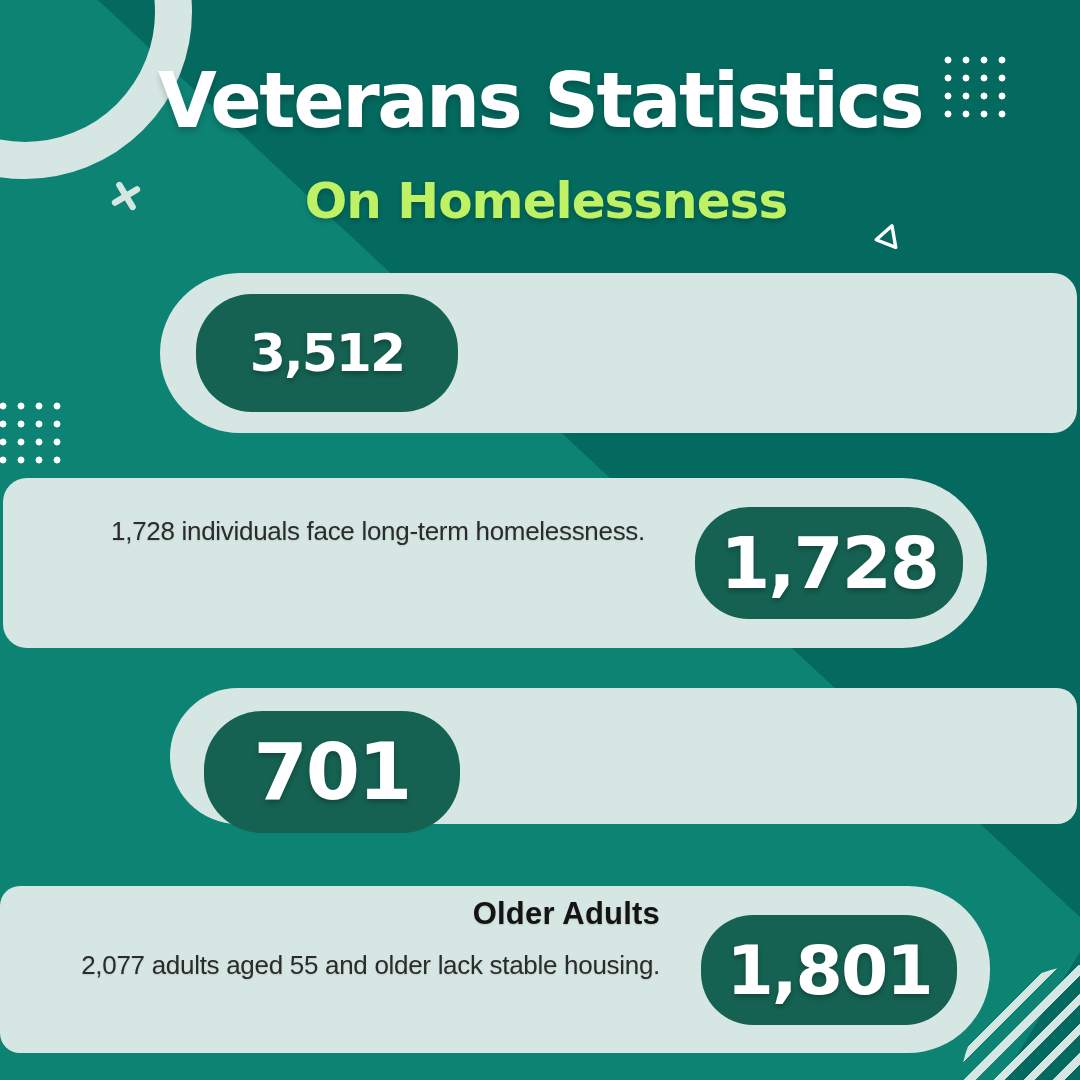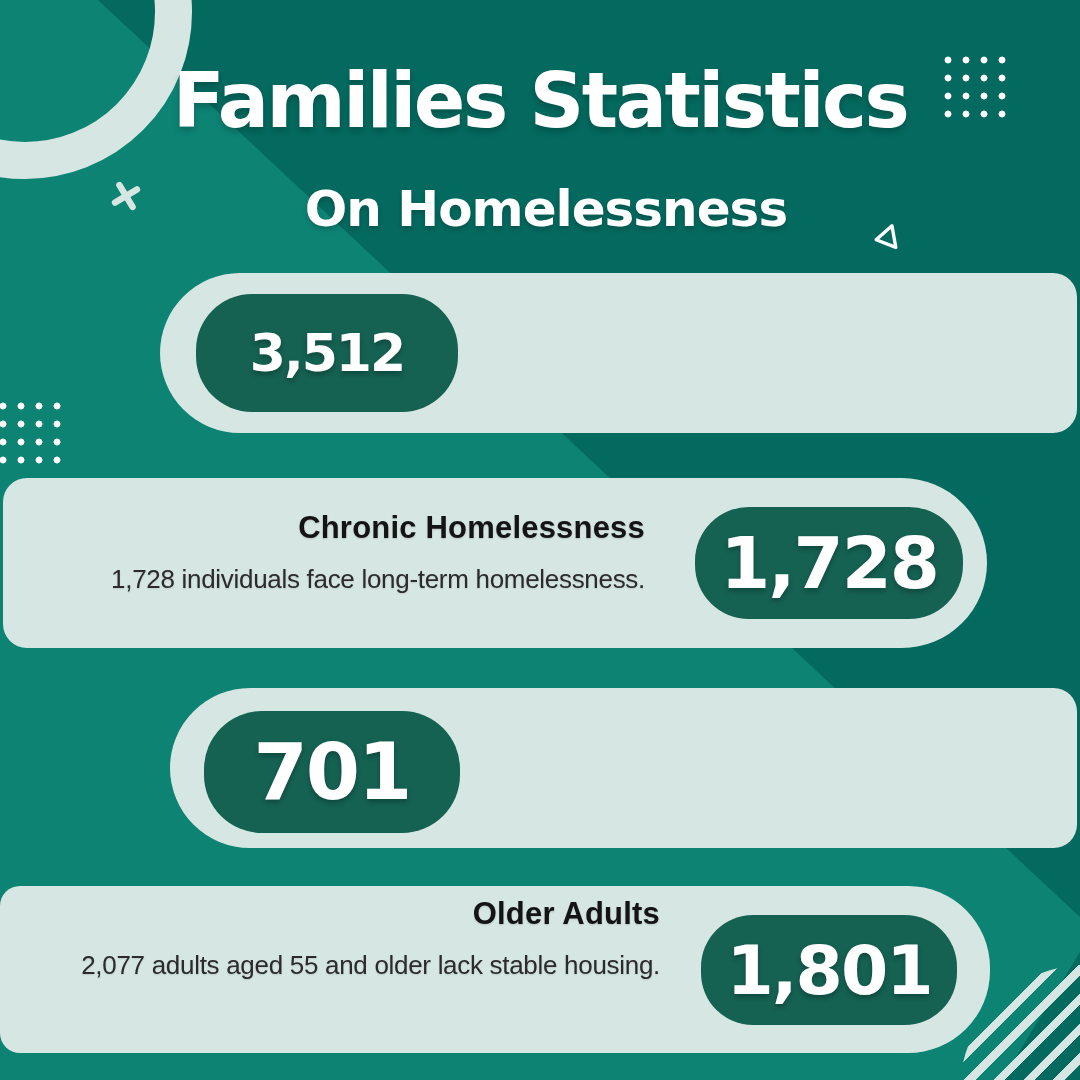--- a/index.html
+++ b/index.html
@@ -42,22 +42,22 @@
 
   
   .title {
     position:absolute; left:0; right:0; top:56px; margin:0;
     text-align:center; color:#FFFFFF;
     font-family:"DejaVu Sans", sans-serif; font-weight:bold;
     font-size:76px; letter-spacing:-2.5px;
     text-shadow:0 4px 6px rgba(0,0,0,0.20);
   }
   .subtitle {
-    position:absolute; left:12px; right:0; top:172px; margin:8px;
-    text-align:center; color:#ffffff;
+    position:absolute; left:12px; right:0; top:172px; margin:0;
+    text-align:center; color:#bef264;
     font-family:"DejaVu Sans", sans-serif; font-weight:bold;
     font-size:50px; letter-spacing:-1px;
     text-shadow:0 3px 5px rgba(0,0,0,0.20);
   }
 
   
   .card { position:absolute; background:#D6E7E3; }
   .pill {
     position:absolute; background:#156152;
     display:flex; align-items:center; justify-content:center;
@@ -83,21 +83,21 @@
   .card-1 .pill .num { font-size:52px; }
   .card-1 .texts { left:332px; top:26px; width:575px; }
 
   
   .card-2 { left:3px; top:478px; width:984px; height:170px; border-radius:24px 85px 85px 24px; }
   .card-2 .pill { right:24px; top:29px; width:268px; height:112px; border-radius:54px; }
   .card-2 .pill .num { font-size:72px; }
   .card-2 .texts { right:342px; top:32px; width:600px; }
 
   
-  .card-3 { left:170px; top:688px; width:907px; height:160px; border-radius:82px 24px 24px 82px; }
+  .card-3 { left:170px; top:688px; width:907px; height:136px; border-radius:82px 24px 24px 82px; }
   .card-3 .pill { left:34px; top:23px; width:256px; height:122px; border-radius:58px; }
   .card-3 .pill .num { font-size:78px; }
   .card-3 .texts { left:324px; top:22px; width:560px; }
 
   
   .card-4 { left:0px; top:886px; width:990px; height:167px; border-radius:20px 82px 82px 20px; }
   .card-4 .pill { right:33px; top:29px; width:256px; height:110px; border-radius:52px; }
   .card-4 .pill .num { font-size:68px; }
   .card-4 .texts { right:330px; top:10px; width:620px; }
 </style>
@@ -114,35 +114,34 @@
     <line x1="5" y1="5" x2="23" y2="23" stroke="#D6E7E3" stroke-width="6.5" stroke-linecap="round"></line>
     <line x1="23" y1="5" x2="5" y2="23" stroke="#D6E7E3" stroke-width="6.5" stroke-linecap="round"></line>
   </svg>
   <div class="dots dots-top-right"></div>
   <div class="dots dots-left"></div>
   <svg class="triangle" width="36" height="36" viewBox="0 0 36 36">
     <polygon points="26,7 26,29 8,18" fill="none" stroke="#FFFFFF" stroke-width="3.4" stroke-linejoin="round"></polygon>
   </svg>
   <div class="striped-circle"></div>
 
-  <h1 class="title">Families Statistics</h1>
+  <h1 class="title">Veterans Statistics</h1>
   <h2 class="subtitle">On Homelessness</h2>
 
   <section class="card card-1">
     <div class="pill">
       <span class="num">3,512</span>
     </div>
   </section>
 
   <section class="card card-2 align-right">
     <div class="pill">
       <span class="num">1,728</span>
     </div>
     <div class="texts">
-      <h3>Chronic Homelessness</h3>
       <p>1,728 individuals face long-term homelessness.</p>
     </div>
   </section>
 
   <section class="card card-3">
     <div class="pill">
       <span class="num">701</span>
     </div>
   </section>
 

